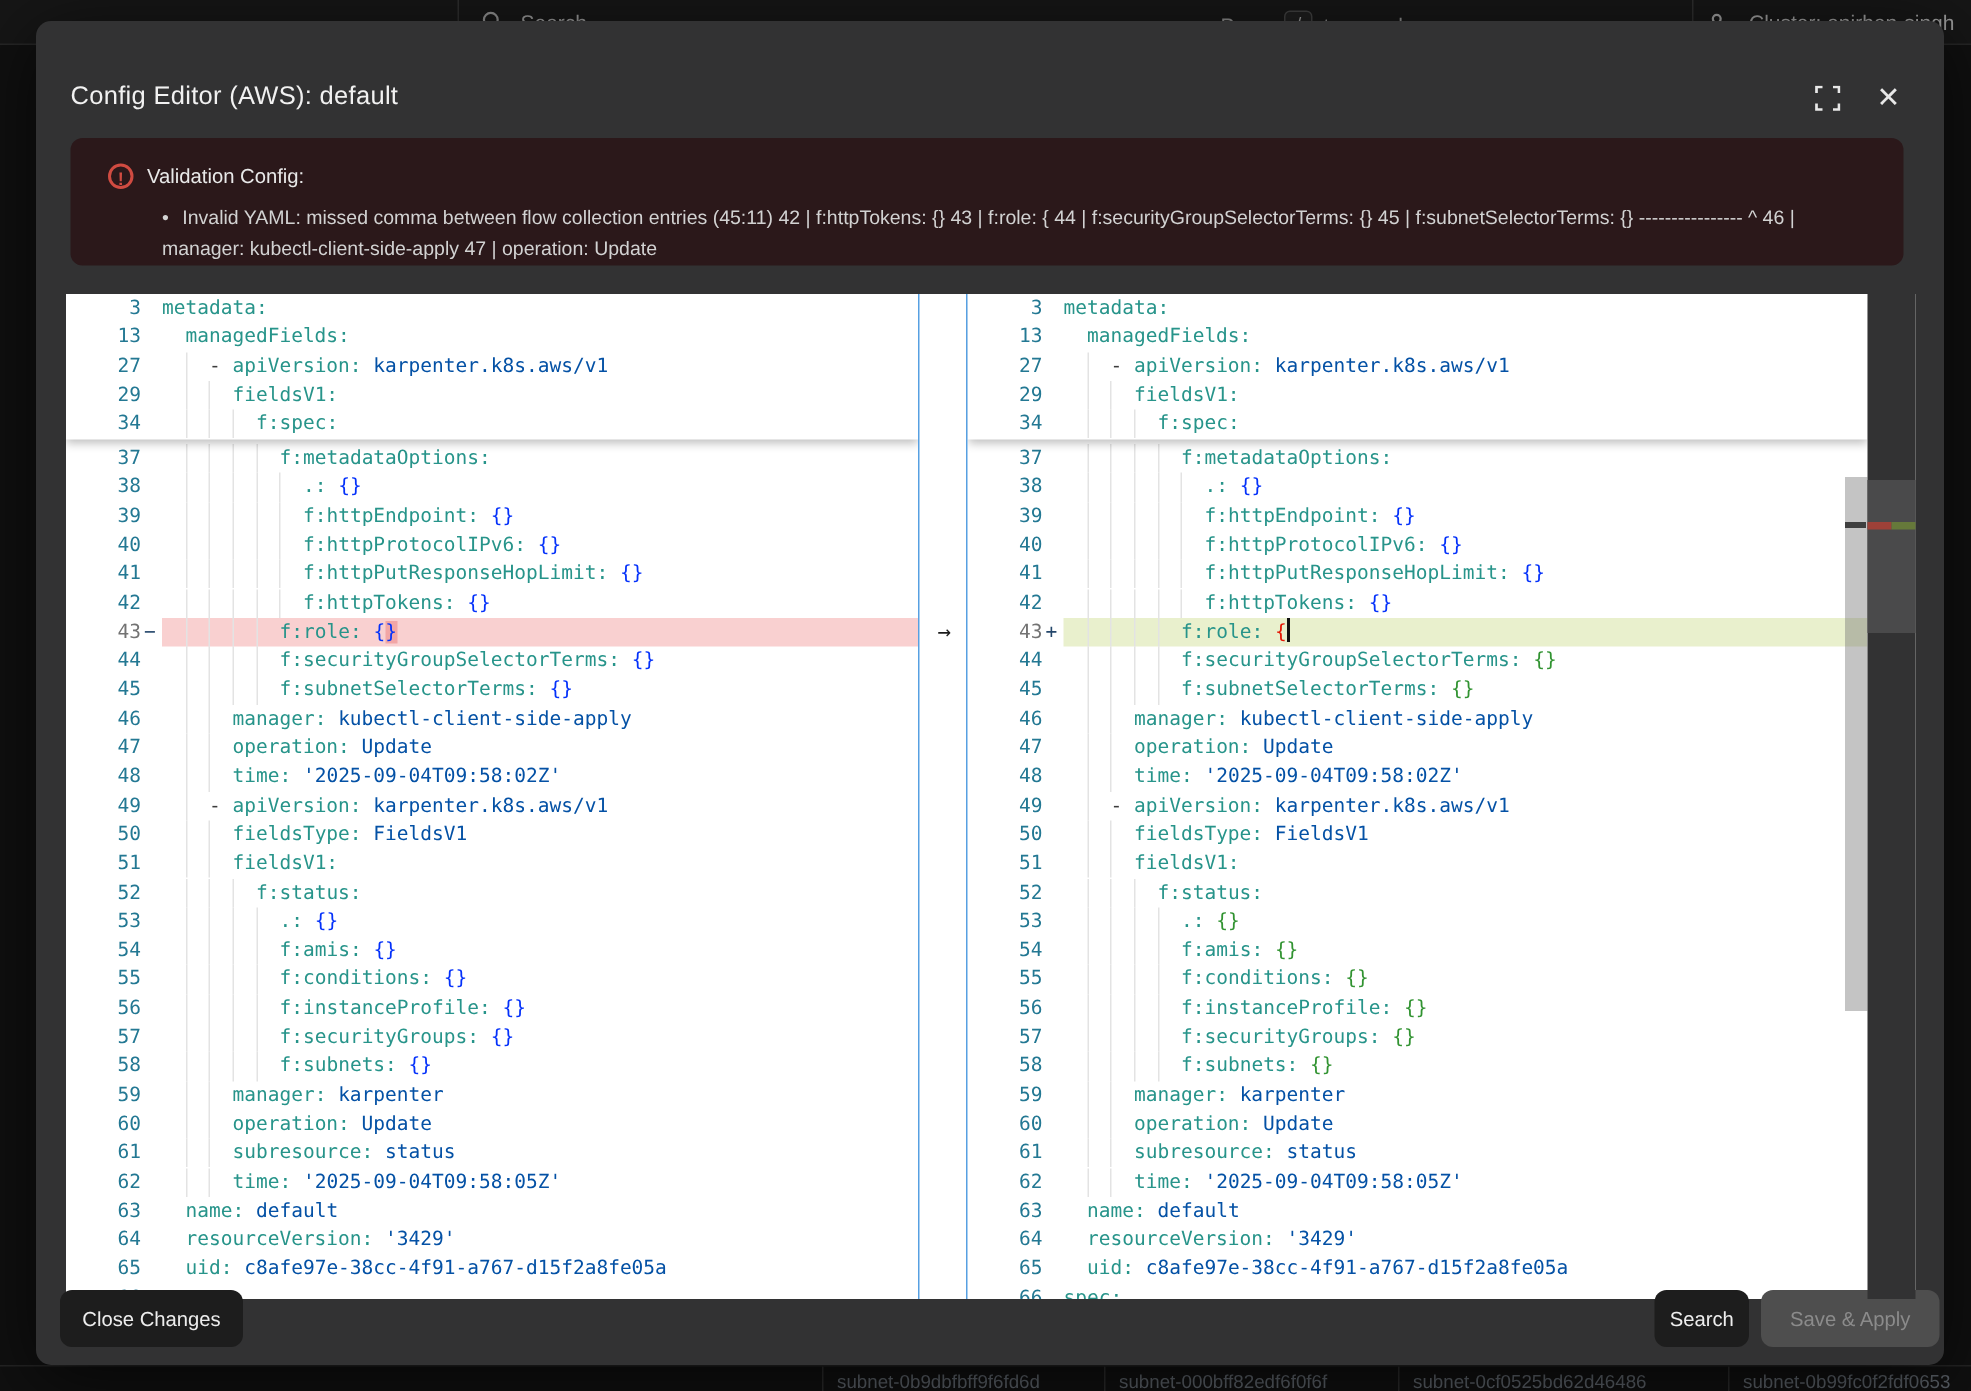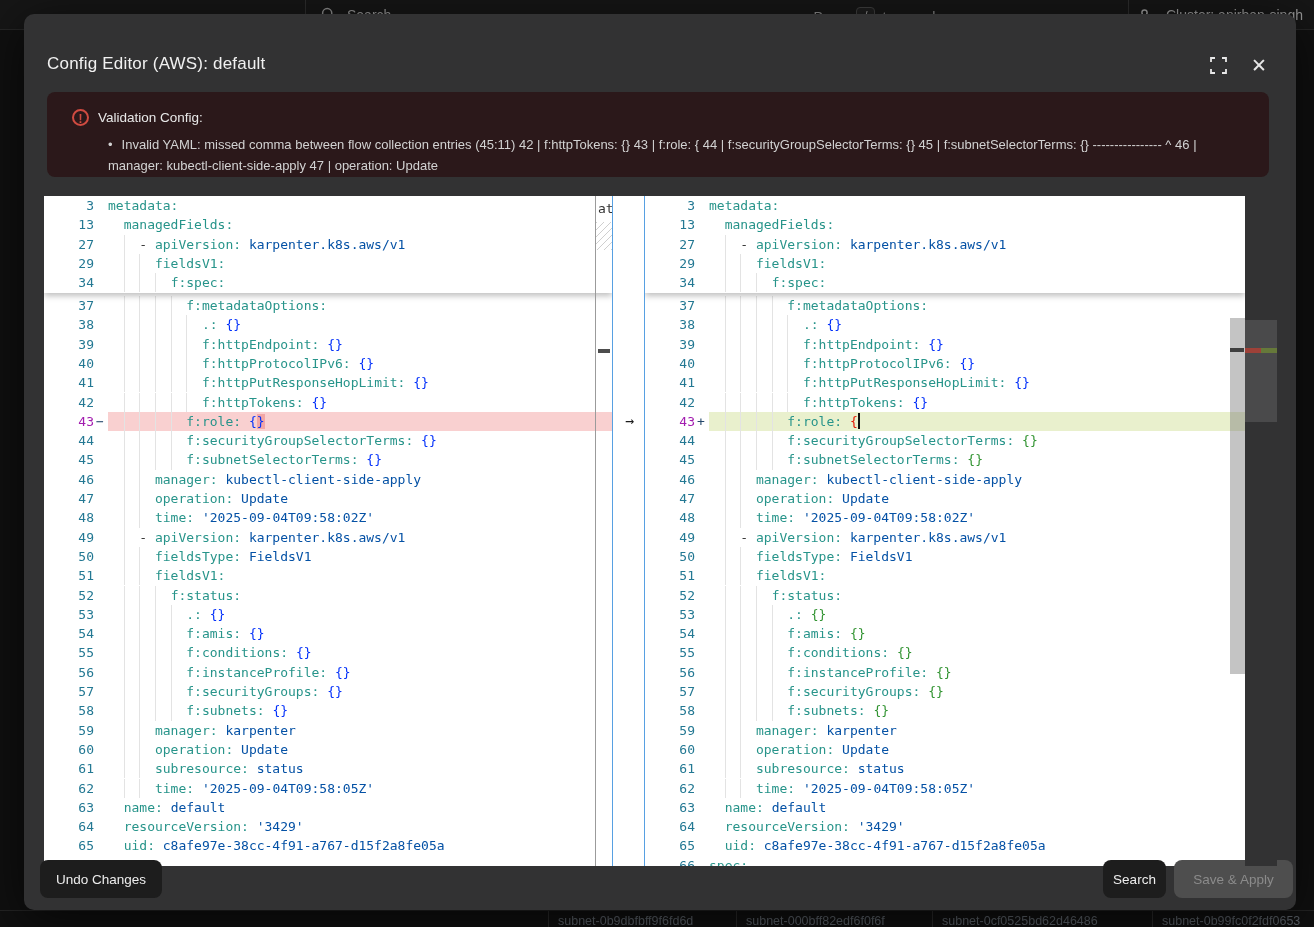--- a/index.html
+++ b/index.html
@@ -46,21 +46,21 @@
   #pane-left  { left:0; width:568px; }
   #pane-right { left:601px; width:600px; }
   .coderows, .stickyrows { position:absolute; left:0; right:0; }
   .coderows { top:0; bottom:0; }
   .stickyrows { top:0; height:97px; background:#fff; z-index:4; box-shadow:0 3px 6px rgba(0,0,0,.25); }
   .crow { position:absolute; left:0; right:0; height:19.3px; line-height:19.3px; white-space:pre; }
   .rowbg { position:absolute; left:64px; right:0; top:0; bottom:0; }
   .del .rowbg { background:#f9d0d0; }
   .ins .rowbg { background:#e9f0cd; }
   .ln { position:absolute; left:0; width:50px; text-align:right; color:#237893; }
-  .del .ln, .ins .ln { color:#a21caf; }
+  .del .ln, .ins .ln { color:#737373; }
   .sign { position:absolute; left:52px; width:12px; color:#24476b; }
   .g { position:absolute; top:0; bottom:0; width:1px; background:#e3e3e3; }
   .tx { position:absolute; top:0; }
   .t-k { color:#27948a; } .t-v { color:#0451a5; } .t-p { color:#3c3c3c; }
   .t-b { color:#0431fa; } .t-g { color:#319331; } .t-e { color:#e51400; }
   .t-bx { color:#0431fa; background:#f2a6a6; }
   .cursor { display:inline-block; width:2px; height:16px; background:#111; vertical-align:-3px; }
 
   
   .lstrip { position:absolute; left:551px; top:0; bottom:0; width:17px; border-left:1px solid #9b9b9b; z-index:5; overflow:hidden; }
@@ -186,25 +186,20 @@
           <div class="crow" style="top: 640.4px;"><span class="ln">65</span><span class="tx" style="left: 79.66px;"><span class="t-k">uid: </span><span class="t-v">c8afe97e-38cc-4f91-a767-d15f2a8fe05a</span></span></div>
           <div class="crow" style="top: 659.7px;"><span class="ln">66</span><span class="tx" style="left: 64px;"><span class="t-k">spec:</span></span></div>
         </div>
       <div class="stickyrows">
           <div class="crow" style="top: 0px;"><span class="ln">3</span><span class="tx" style="left: 64px;"><span class="t-k">metadata:</span></span></div>
           <div class="crow" style="top: 19.3px;"><span class="ln">13</span><span class="tx" style="left: 79.66px;"><span class="t-k">managedFields:</span></span></div>
           <div class="crow" style="top: 38.6px;"><i class="g" style="left: 79.66px;"></i><span class="ln">27</span><span class="tx" style="left: 95.32px;"><span class="t-p">- </span><span class="t-k">apiVersion: </span><span class="t-v">karpenter.k8s.aws/v1</span></span></div>
           <div class="crow" style="top: 57.9px;"><i class="g" style="left: 79.66px;"></i><i class="g" style="left: 95.32px;"></i><span class="ln">29</span><span class="tx" style="left: 110.98px;"><span class="t-k">fieldsV1:</span></span></div>
           <div class="crow" style="top: 77.2px;"><i class="g" style="left: 79.66px;"></i><i class="g" style="left: 95.32px;"></i><i class="g" style="left: 110.98px;"></i><span class="ln">34</span><span class="tx" style="left: 126.64px;"><span class="t-k">f:spec:</span></span></div>
         </div>
-      <div class="lstrip">
-        <span class="ovf">at</span>
-        <span class="hatch"></span>
-        <span class="mark"></span>
-      </div>
     </div>
 
     <div class="sash">
       <div class="revert">→</div>
     </div>
 
     <div class="pane" id="pane-right">
       <div class="coderows">
           <div class="crow" style="top: 100px;"><i class="g" style="left: 79.66px;"></i><i class="g" style="left: 95.32px;"></i><i class="g" style="left: 110.98px;"></i><i class="g" style="left: 126.64px;"></i><span class="ln">37</span><span class="tx" style="left: 142.3px;"><span class="t-k">f:metadataOptions:</span></span></div>
           <div class="crow" style="top: 119.3px;"><i class="g" style="left: 79.66px;"></i><i class="g" style="left: 95.32px;"></i><i class="g" style="left: 110.98px;"></i><i class="g" style="left: 126.64px;"></i><i class="g" style="left: 142.3px;"></i><span class="ln">38</span><span class="tx" style="left: 157.96px;"><span class="t-k">.: </span><span class="t-b">{}</span></span></div>
@@ -249,16 +244,16 @@
     <div class="vscroll">
       <span class="mark"></span>
     </div>
     <div class="overview">
       <div class="ov-vp"></div>
       <div class="ov-red"></div>
       <div class="ov-green"></div>
     </div>
   </div>
 
-  <button class="fbtn btn-undo">Undo Changes</button>
+  <button class="fbtn btn-undo">Close Changes</button>
   <button class="fbtn btn-closef">Search</button>
   <button class="fbtn btn-save" disabled="">Save &amp; Apply</button>
 </div>
 
 </body></html>

